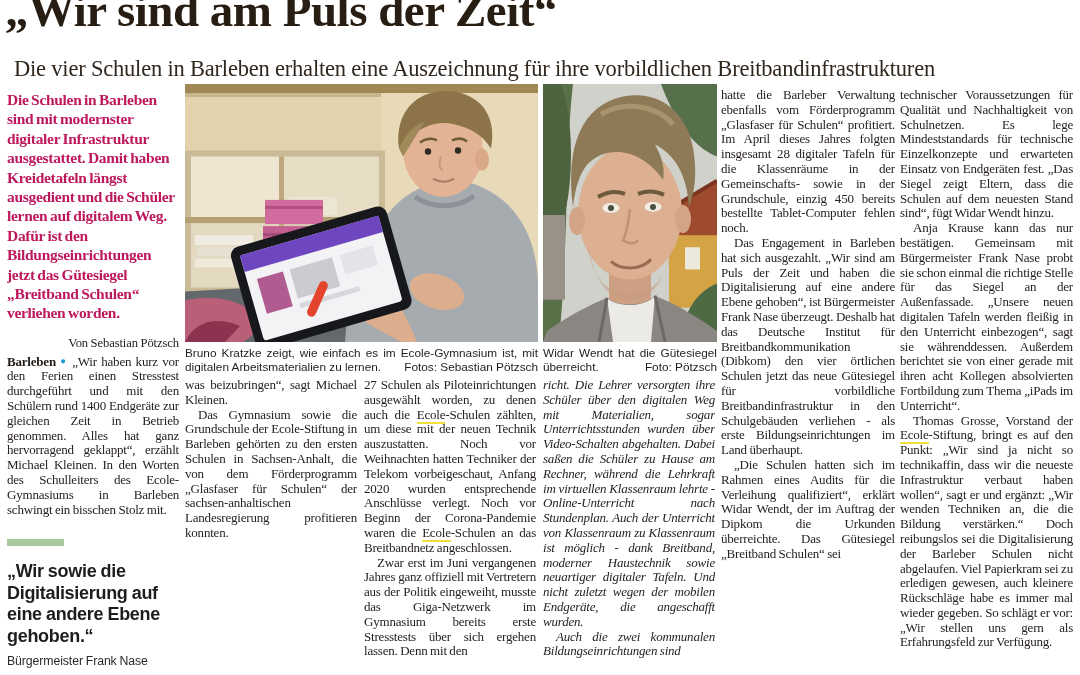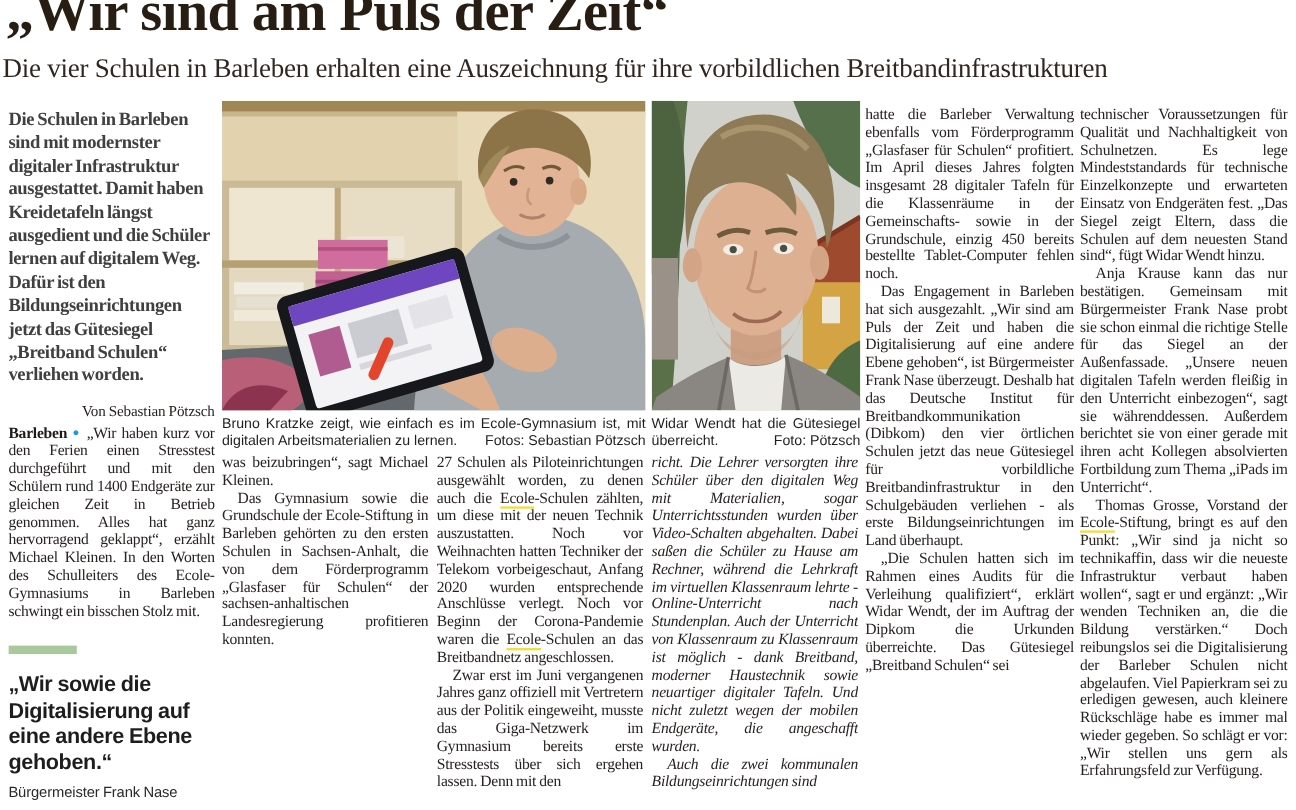--- a/index.html
+++ b/index.html
@@ -1,33 +1,33 @@
 <!DOCTYPE html>
 <html lang="de"><head>
 <meta charset="utf-8">
 <style>
   html,body{margin:0;padding:0;background:#ffffff;}
   .page{position:relative;width:1080px;height:675px;overflow:hidden;background:#fff;
         font-family:"Liberation Serif", serif;color:#272220;}
   .headline{position:absolute;top:-17px;left:5px;margin:0;font-size:47px;font-weight:bold;
             color:#271d13;letter-spacing:-0.5px;white-space:nowrap;font-family:"Liberation Serif",serif;}
-  .subheadline{position:absolute;top:44px;left:2px;margin:0;font-size:22.5px;font-weight:normal;
+  .subheadline{position:absolute;top:44px;left:2px;margin:12px;font-size:22.5px;font-weight:normal;
                color:#30271e;letter-spacing:-0.2px;white-space:nowrap;font-family:"Liberation Serif",serif;}
   .col{position:absolute;width:172px;font-size:13px;line-height:14.8px;text-align:justify;
        letter-spacing:-0.2px;word-spacing:-0.5px;overflow:hidden;
        -webkit-hyphens:auto;hyphens:auto;}
   .col p{margin:0;}
   .c1{left:7px;top:90px;height:585px;}
   .c2{left:185px;top:378px;height:297px;}
   .c3{left:364px;top:378px;height:297px;}
   .c4{left:543px;top:378px;height:297px;font-style:italic;}
   .c5{left:721px;top:88px;height:587px;width:174px;}
   .c6{left:900px;top:88px;height:587px;width:173px;}
   .lead{font-weight:bold;font-size:15.5px;line-height:19.4px;letter-spacing:-0.3px;word-spacing:-1px;
-        text-align:left;color:#404040;}
+        text-align:left;color:#be185d;}
   .byline{margin-top:13px !important;font-size:12.6px;letter-spacing:-0.1px;text-align:right;}
   .body-first{margin-top:3px !important;}
   .indent{text-indent:13px;}
   .dateline{font-weight:bold;color:#1f1a16;}
   .bullet{color:#1a9bd7;font-size:9.5px;vertical-align:2px;letter-spacing:0;}
   .pullquote{font-family:"Liberation Sans",sans-serif;text-align:left;margin:22px 0 12px;}
   .pq-bar{width:57px;height:7px;background:#a9c89b;margin-bottom:15px;}
   .pq-text{font-weight:bold;font-size:18px;line-height:21.5px;color:#1d1d1d;letter-spacing:-0.3px;}
   .pq-attr{font-size:12.3px;color:#2a2a2a;margin-top:7px;letter-spacing:-0.1px;}
   .pq2{margin-top:14px;}

